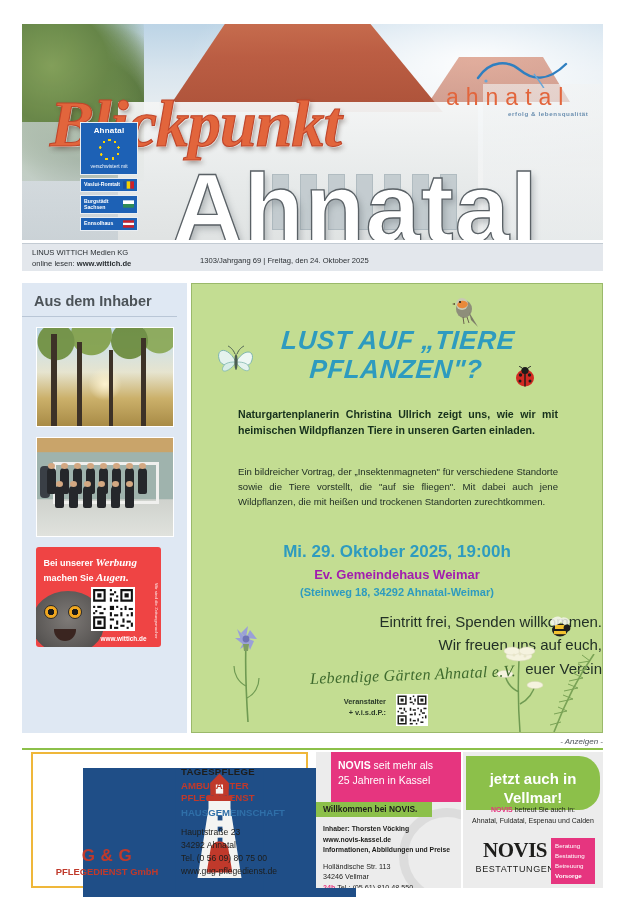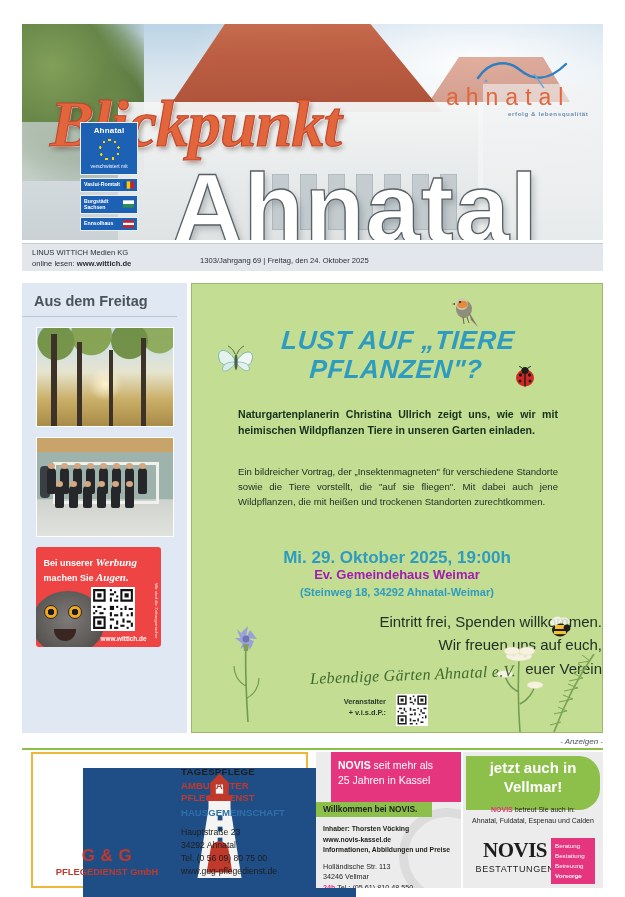--- a/index.html
+++ b/index.html
@@ -228,21 +228,21 @@
     position:absolute; left:46px; width:320px; top:123px;
     font-size:10.6px; font-weight:700; color:#16301c; line-height:1.5;
     text-align:justify;
   }
   .eb-body {
     position:absolute; left:46px; width:320px; top:180px;
     font-size:9.6px; color:#223026; line-height:1.58; text-align:justify;
   }
   .eb-date {
     position:absolute; left:0; right:0; top:258px; text-align:center;
-    font-size:17px; font-weight:700; color:#2e9bbf;margin-top:6px;
+    font-size:17px; font-weight:700; color:#2e9bbf;
   }
   .eb-venue {
     position:absolute; left:0; right:0; top:283px; text-align:center;
     font-size:13px; font-weight:700; color:#a21caf;
   }
   .eb-addr {
     position:absolute; left:0; right:0; top:302px; text-align:center;
     font-size:11px; font-weight:700; color:#2e9bbf;
   }
   .eb-free {
@@ -319,21 +319,21 @@
     border:9px solid #d9d9d9; border-radius:50%; opacity:.85;
   }
 
   .ad-vellmar {
     position:absolute; left:463px; top:752px; width:140px; height:136px;
     background:#ececec; overflow:hidden;
   }
   .vell-pill {
     position:absolute; left:3px; top:4px; width:134px; height:54px;
     background:#8cc04a; border-radius:0 21px 21px 0;
-    color:#fff; text-align:center; font-size:15px; font-weight:700; line-height:1.25; padding-top:3px;
+    color:#fff; text-align:center; font-size:15px; font-weight:700; line-height:1.25; padding-top:14px;
   }
   .vell-line {
     position:absolute; left:6px; top:53px; width:128px; text-align:center;
     font-size:7px; color:#1d1d1b; line-height:1.5;
   }
   .vell-line .h { color:#e6357f; font-weight:700; }
   .novis-logo {
     position:absolute; left:8px; top:86px; width:88px; text-align:center;
   }
   .novis-logo .n1 {
@@ -419,21 +419,21 @@
   <div class="infobar">
     <div class="pub">
       <div>LINUS WITTICH Medien KG</div>
       <div><span>online lesen: </span><b>www.wittich.de</b></div>
     </div>
     <div class="issue">1303/Jahrgang 69  |  Freitag, den 24. Oktober 2025</div>
     <div class="num">Nummer 43</div>
   </div>
 
   <div class="sidebar">
-    <h2>Aus dem Freitag</h2>
+    <h2>Aus dem Inhaber</h2>
 
     <div class="thumb th-forest">
       <div class="canopy"></div>
       <div class="glow"></div>
       <div class="trunk" style="left:14px;height:92px;"></div>
       <div class="trunk" style="left:40px;height:84px;width:5px;"></div>
       <div class="trunk" style="left:72px;height:76px;width:4px;"></div>
       <div class="trunk" style="left:104px;height:88px;width:5px;"></div>
     </div>
 

